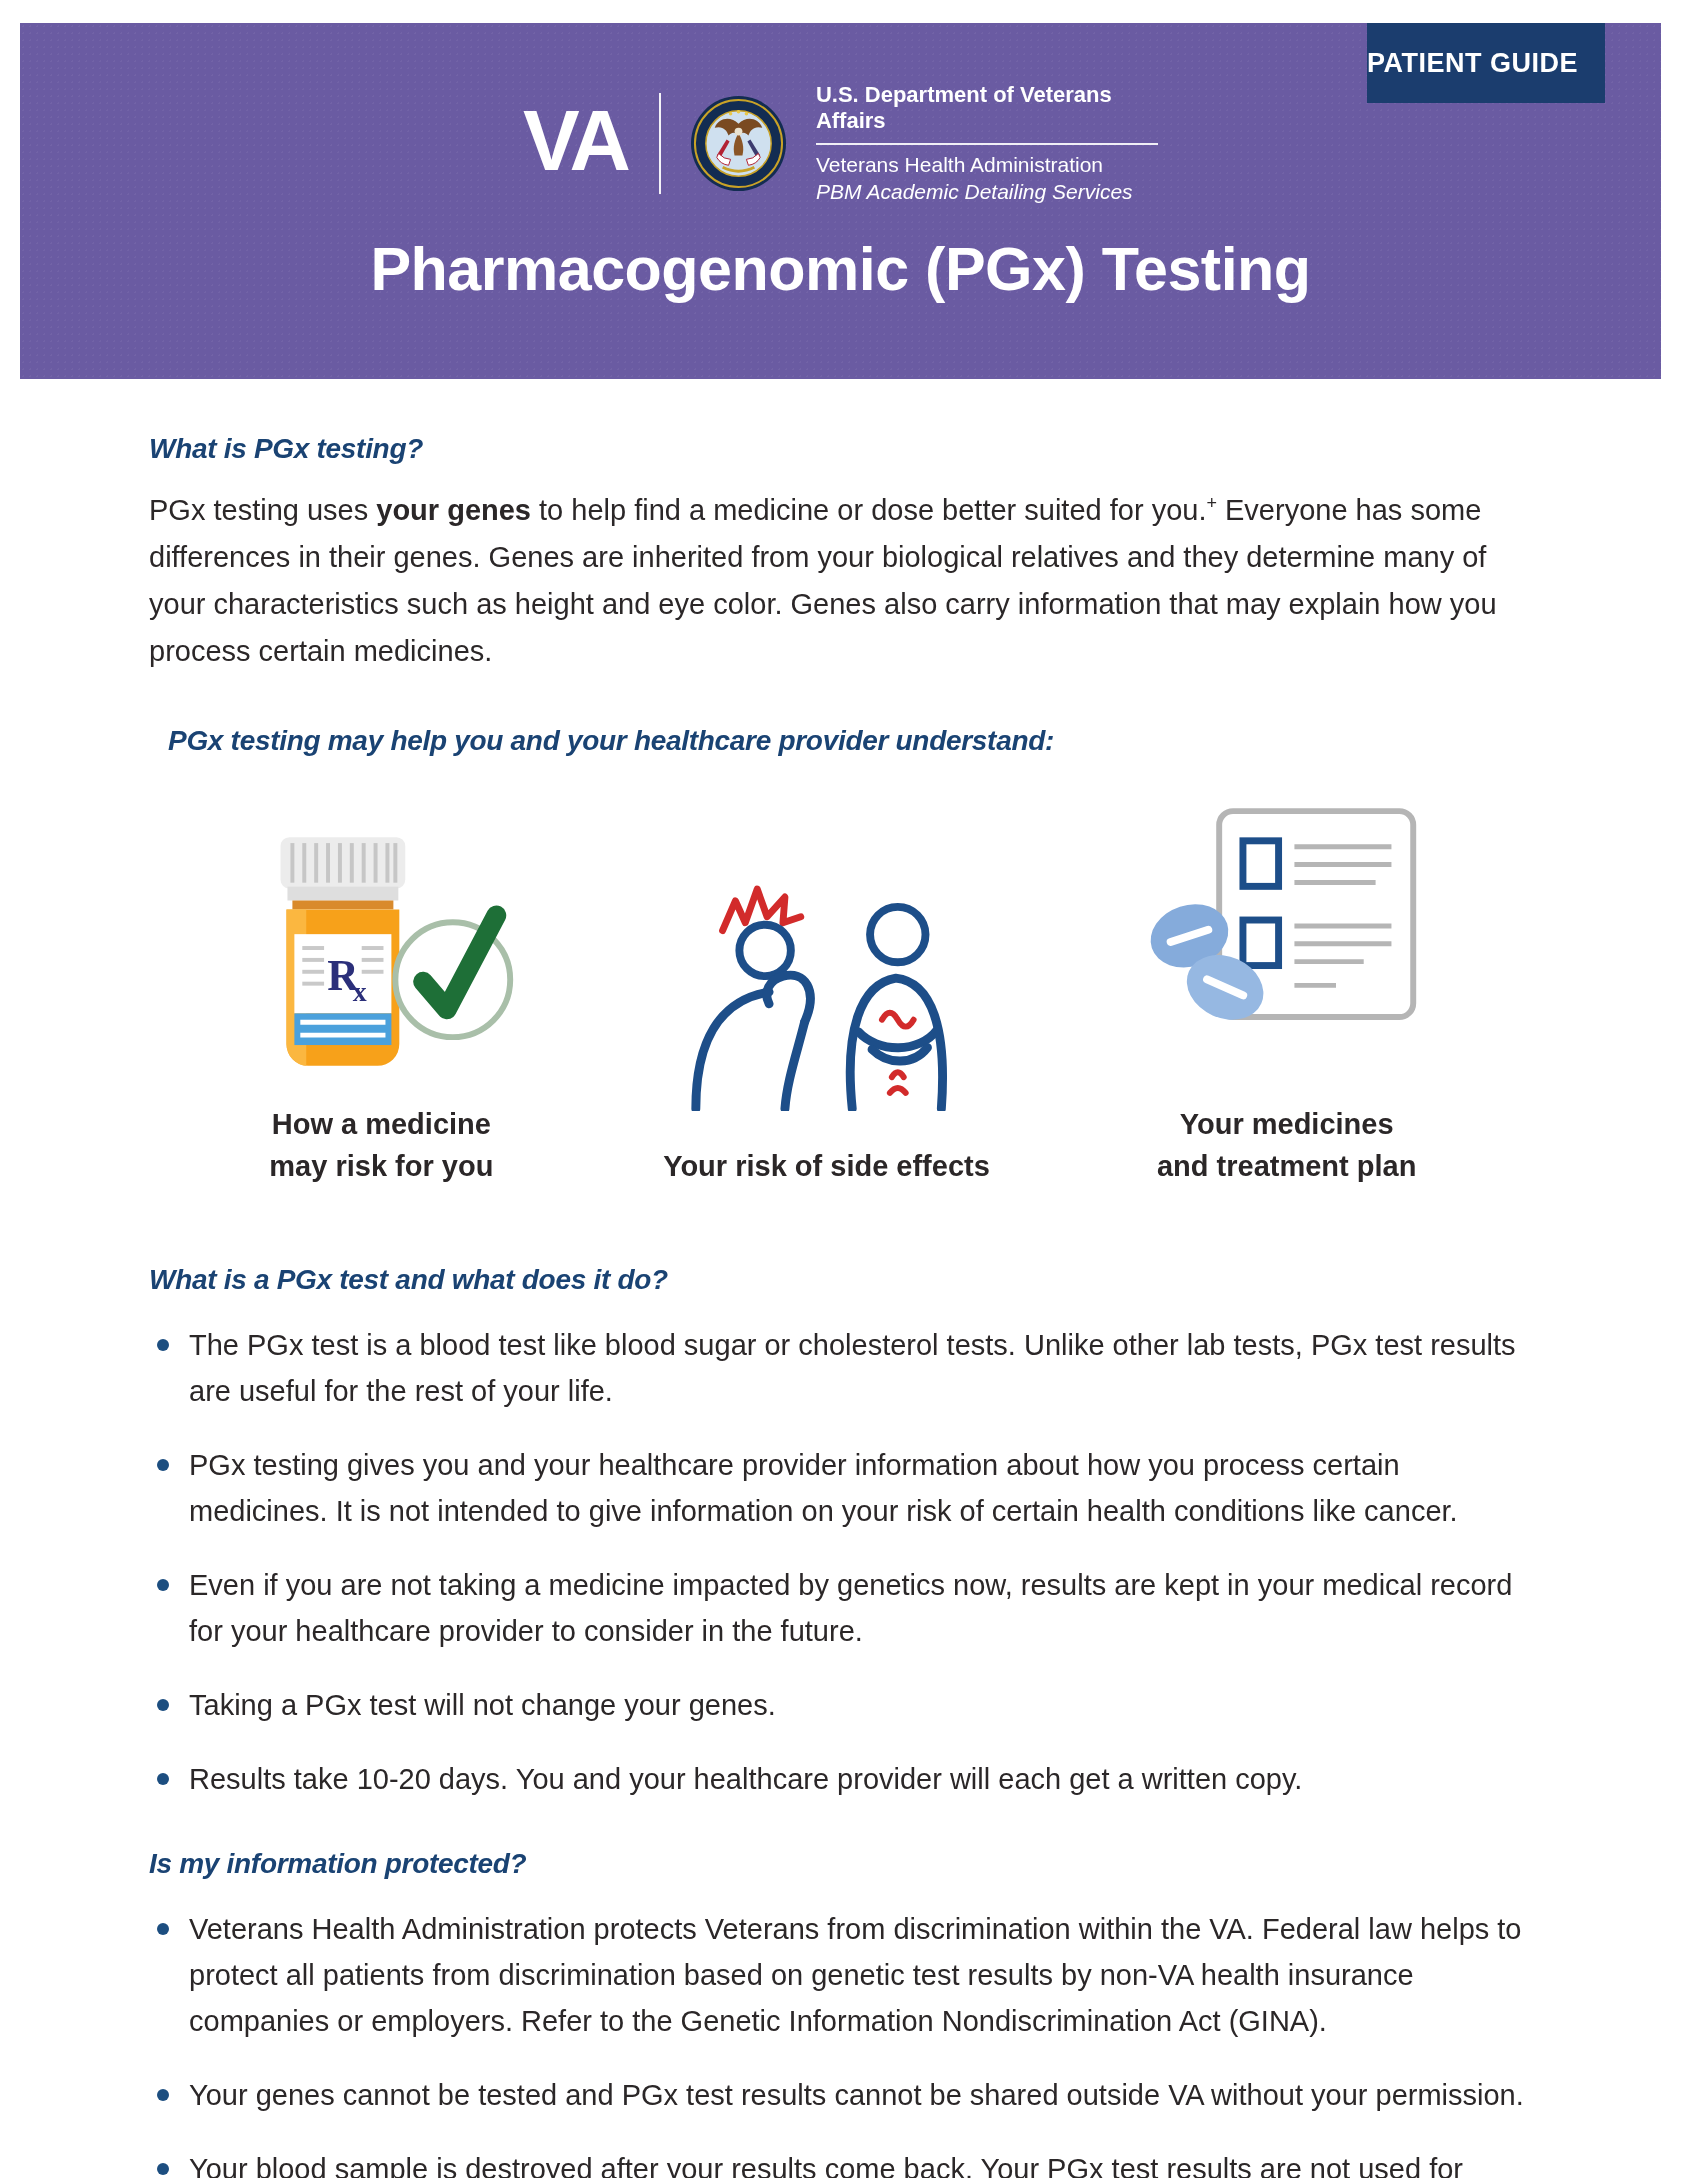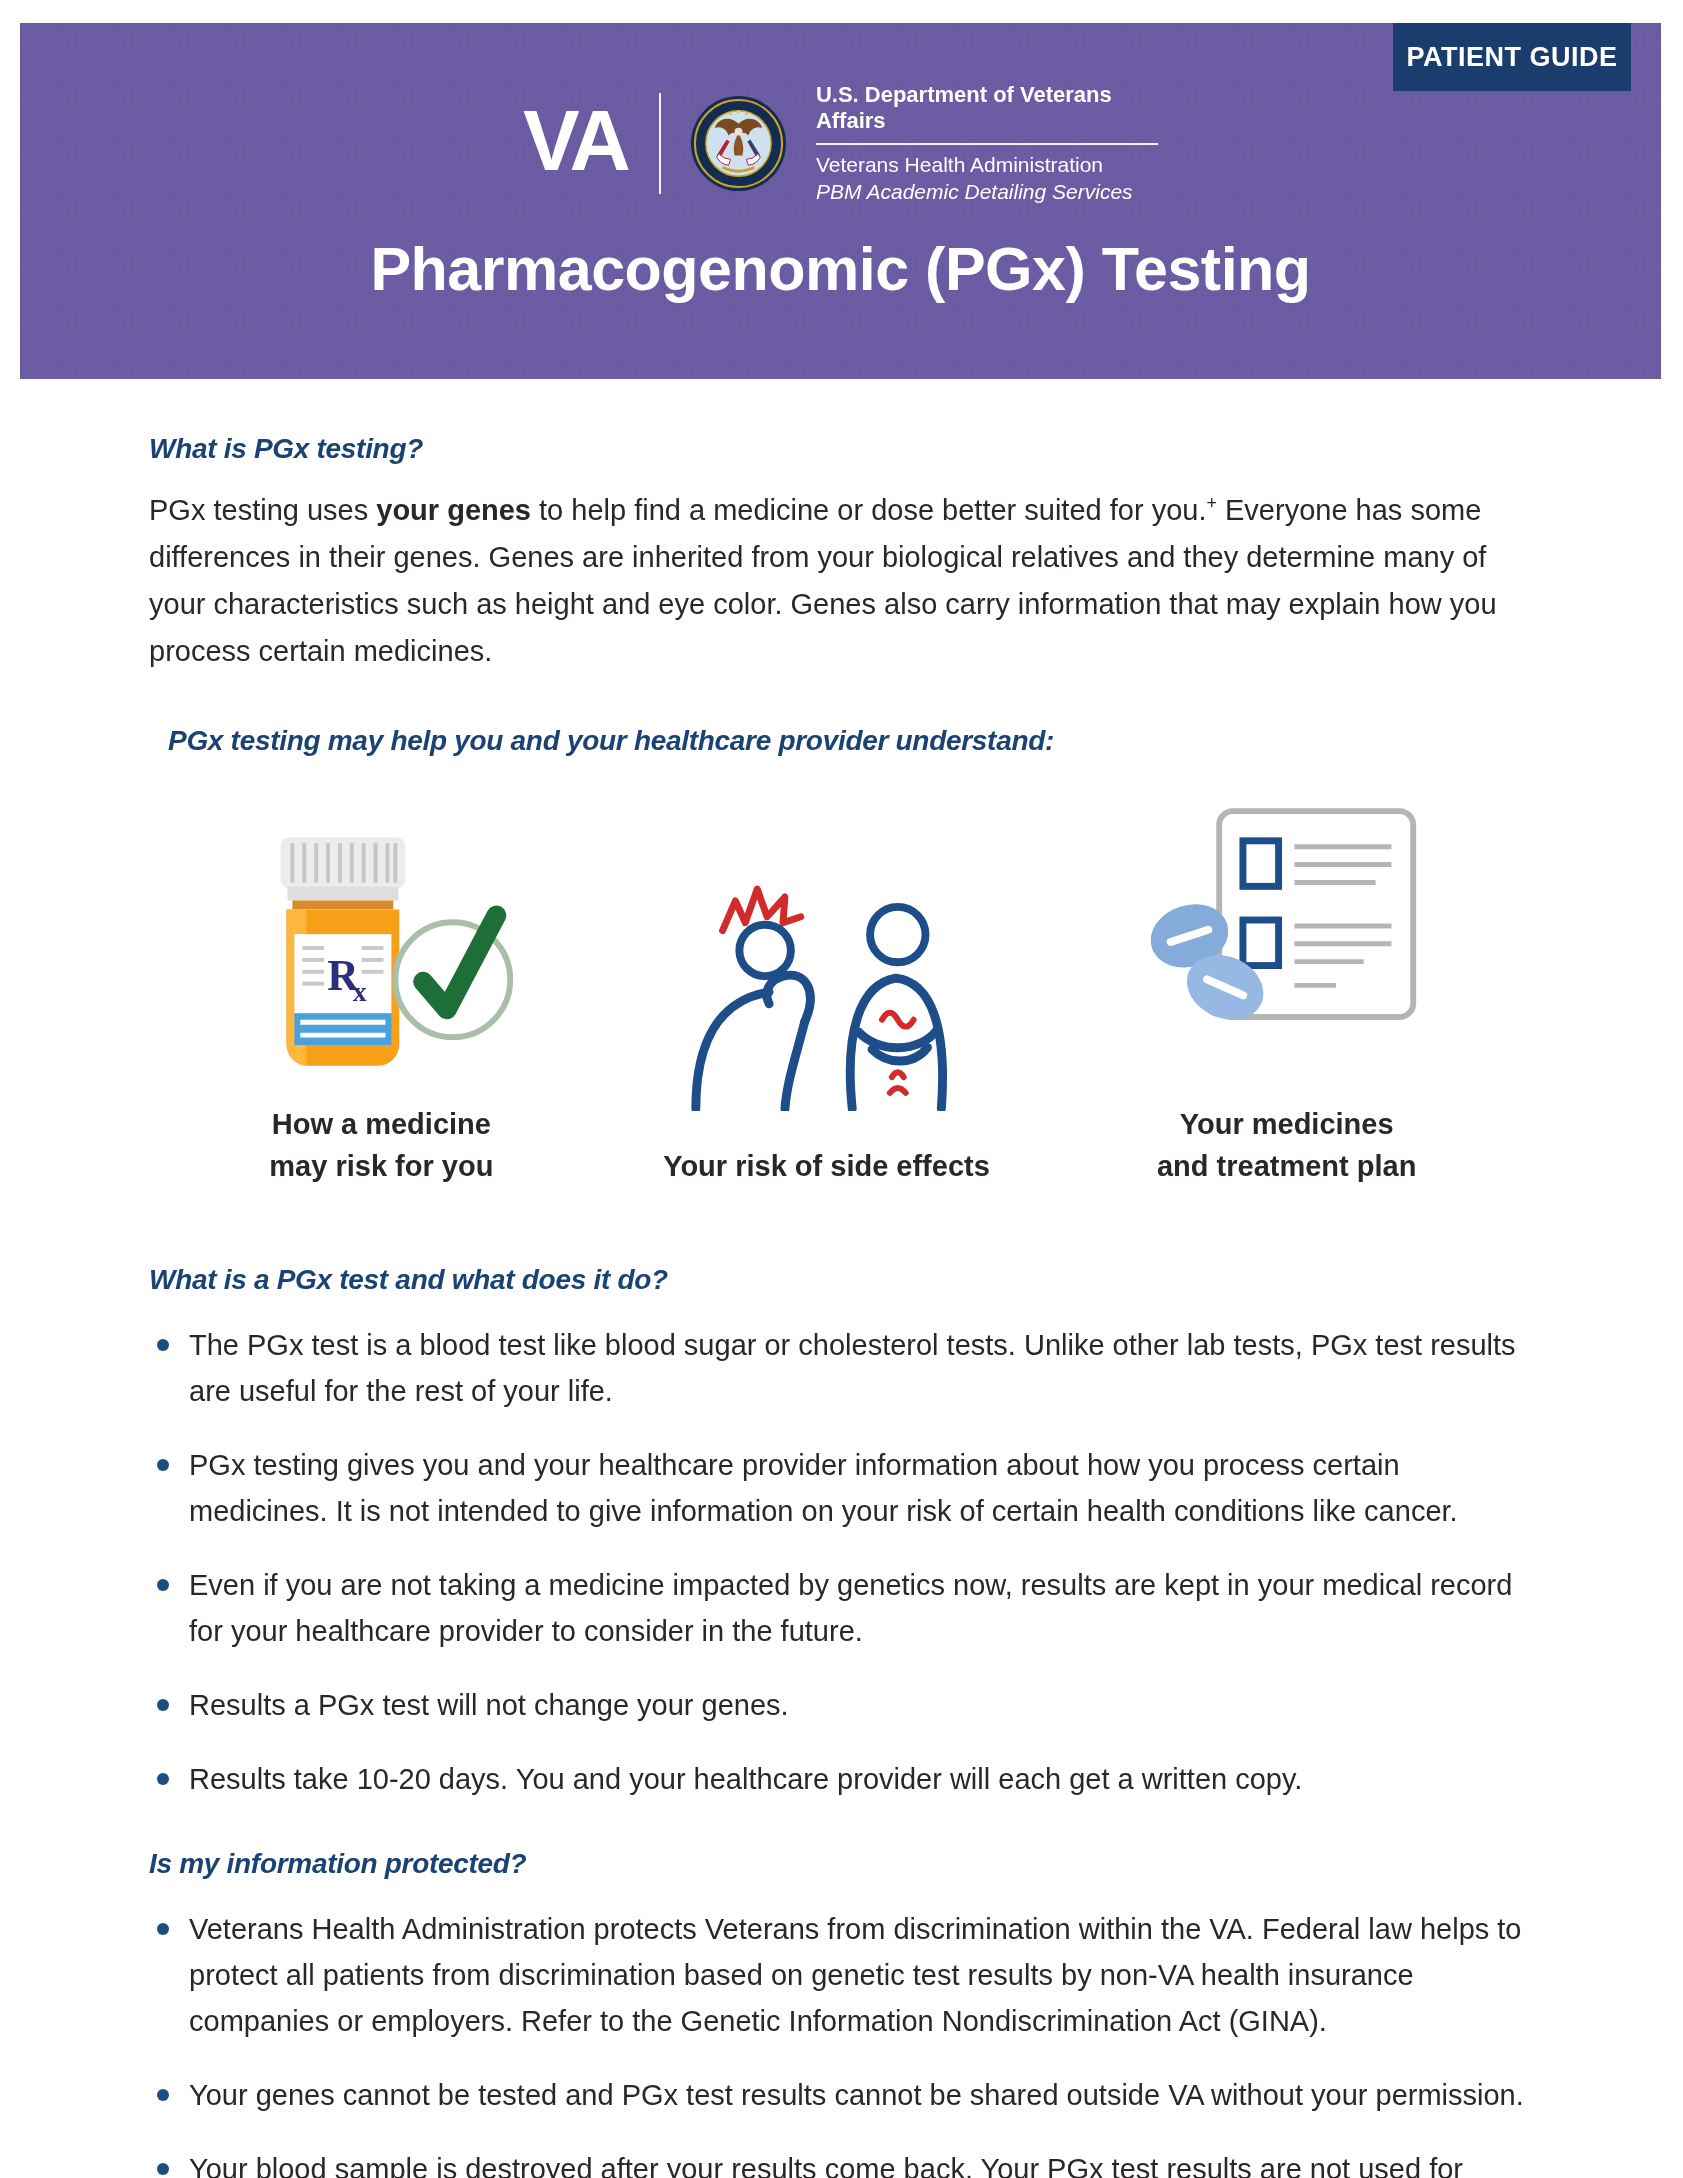--- a/index.html
+++ b/index.html
@@ -13,22 +13,22 @@
   .page { width:1683px; height:2178px; background:#fff; overflow:hidden; }
 
   
   .banner {
     position:absolute; left:20px; top:23px; width:1641px; height:356px;
     background:#6a5ba2;
     background-image:radial-gradient(rgba(255,255,255,0.05) 1px, transparent 1px);
     background-size:7px 7px;
   }
   .badge {
-    position:absolute; top:0; right:30px; width:238px; height:68px;
-    background:#1b3d6e; color:#fff; display:flex; align-items:center; justify-content:center;
+    position:absolute; top:0; right:56px; width:238px; height:80px;
+    background:#1b3d6e; color:#fff; display:flex; align-items:center; 
     font-size:27px; font-weight:700; letter-spacing:0.5px;
   }
   .logo-row {
     display:flex; align-items:center; justify-content:center;
     padding-top:59px;
   }
   .va-word {
     color:#fff; font-size:85px; font-weight:700; letter-spacing:-4px; line-height:1;
     padding-bottom:6px;
   }
@@ -254,21 +254,21 @@
           <div>and treatment plan</div>
         </div>
       </div>
     </div>
 
     <h2 class="section-h h-what-does">What is a PGx test and what does it do?</h2>
     <ul class="blist">
       <li>The PGx test is a blood test like blood sugar or cholesterol tests. Unlike other lab tests, PGx test results are useful for the rest of your life.</li>
       <li>PGx testing gives you and your healthcare provider information about how you process certain medicines. It is not intended to give information on your risk of certain health conditions like cancer.</li>
       <li>Even if you are not taking a medicine impacted by genetics now, results are kept in your medical record for your healthcare provider to consider in the future.</li>
-      <li>Results a PGx test will not change your genes.</li>
+      <li>Taking a PGx test will not change your genes.</li>
       <li>Results take 10-20 days. You and your healthcare provider will each get a written copy.</li>
     </ul>
 
     <h2 class="section-h h-protected">Is my information protected?</h2>
     <ul class="blist">
       <li>Veterans Health Administration protects Veterans from discrimination within the VA. Federal law helps to protect all patients from discrimination based on genetic test results by non-VA health insurance companies or employers. Refer to the Genetic Information Nondiscrimination Act (GINA).</li>
       <li>Your genes cannot be tested and PGx test results cannot be shared outside VA without your permission.</li>
       <li>Your blood sample is destroyed after your results come back. Your PGx test results are not used for research, only for your healthcare.</li>
     </ul>
 

